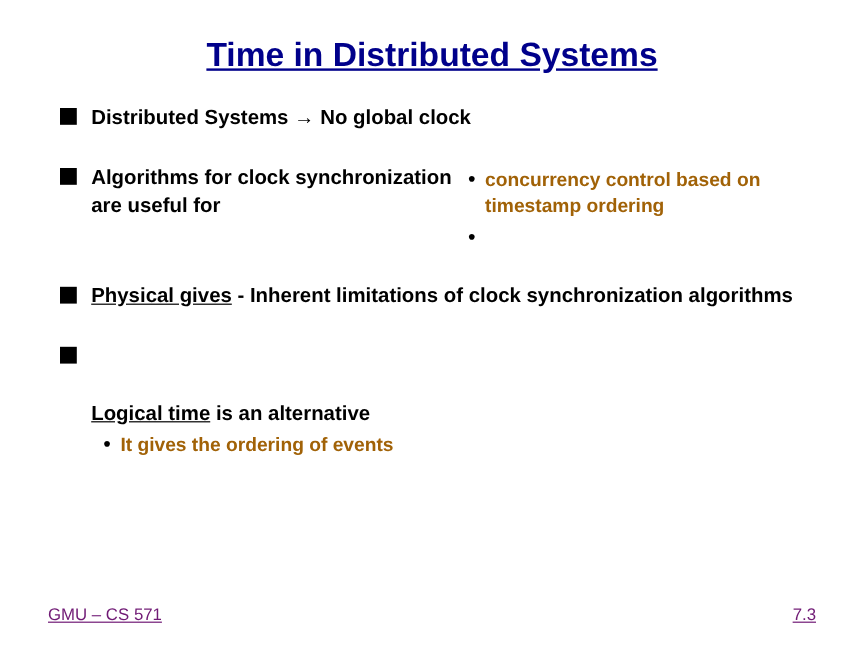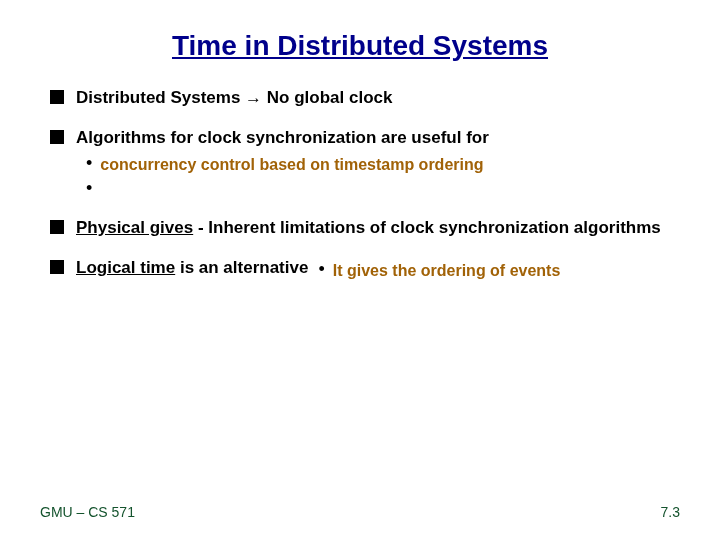--- a/index.html
+++ b/index.html
@@ -34,21 +34,21 @@
       color: #00008B;
       text-decoration: underline;
       margin-bottom: 24px;
       margin-top: 10px;
     }
 
     .content {
       flex: 1;
       display: flex;
       flex-direction: column;
-      gap: 16px;
+      gap: 26px;
       padding-left: 10px;
     }
 
     .bullet-item {
       display: flex;
       flex-direction: row;
       align-items: flex-start;
       gap: 12px;
     }
 
@@ -100,39 +100,40 @@
       color: #a16207;
     }
 
     .footer {
       display: flex;
       flex-direction: row;
       justify-content: space-between;
       align-items: center;
       padding-top: 10px;
       font-size: 14px;
-      color: #14532d;
+      color: #701a75;
+      text-decoration: underline;
     }
   </style>
 </head>
 <body>
 
 <div class="slide">
   <div class="title">Time in Distributed Systems</div>
 
   <div class="content">
 
     <div class="bullet-item">
       <div class="bullet-square"></div>
       <div class="bullet-text">Distributed Systems → No global clock</div>
     </div>
 
     <div class="bullet-item">
       <div class="bullet-square"></div>
-      <div style="display:flex;flex-direction:column;">
+      <div style="display:flex;">
         <div class="bullet-text">Algorithms for clock synchronization are useful for</div>
         <div class="sub-bullets">
           <div class="sub-bullet-item">
             <span class="sub-bullet-dot">•</span>
             <span class="sub-bullet-text">concurrency control based on timestamp ordering</span>
           </div>
           <div class="sub-bullet-item">
             <span class="sub-bullet-dot">•</span>
           </div>
         </div>
@@ -141,21 +142,21 @@
 
     <div class="bullet-item">
       <div class="bullet-square"></div>
       <div class="bullet-text">
         <span class="underlined">Physical gives</span><span> - Inherent limitations of clock synchronization algorithms</span>
       </div>
     </div>
 
     <div class="bullet-item">
       <div class="bullet-square"></div>
-      <div style="display:flex;flex-direction:row;">
+      <div style="display:flex;flex-direction:column;margin-top:48px;">
         <div class="bullet-text">
           <span class="underlined">Logical time</span><span> is an alternative</span>
         </div>
         <div class="sub-bullets">
           <div class="sub-bullet-item">
             <span class="sub-bullet-dot">•</span>
             <span class="sub-bullet-text">It gives the ordering of events</span>
           </div>
         </div>
       </div>

